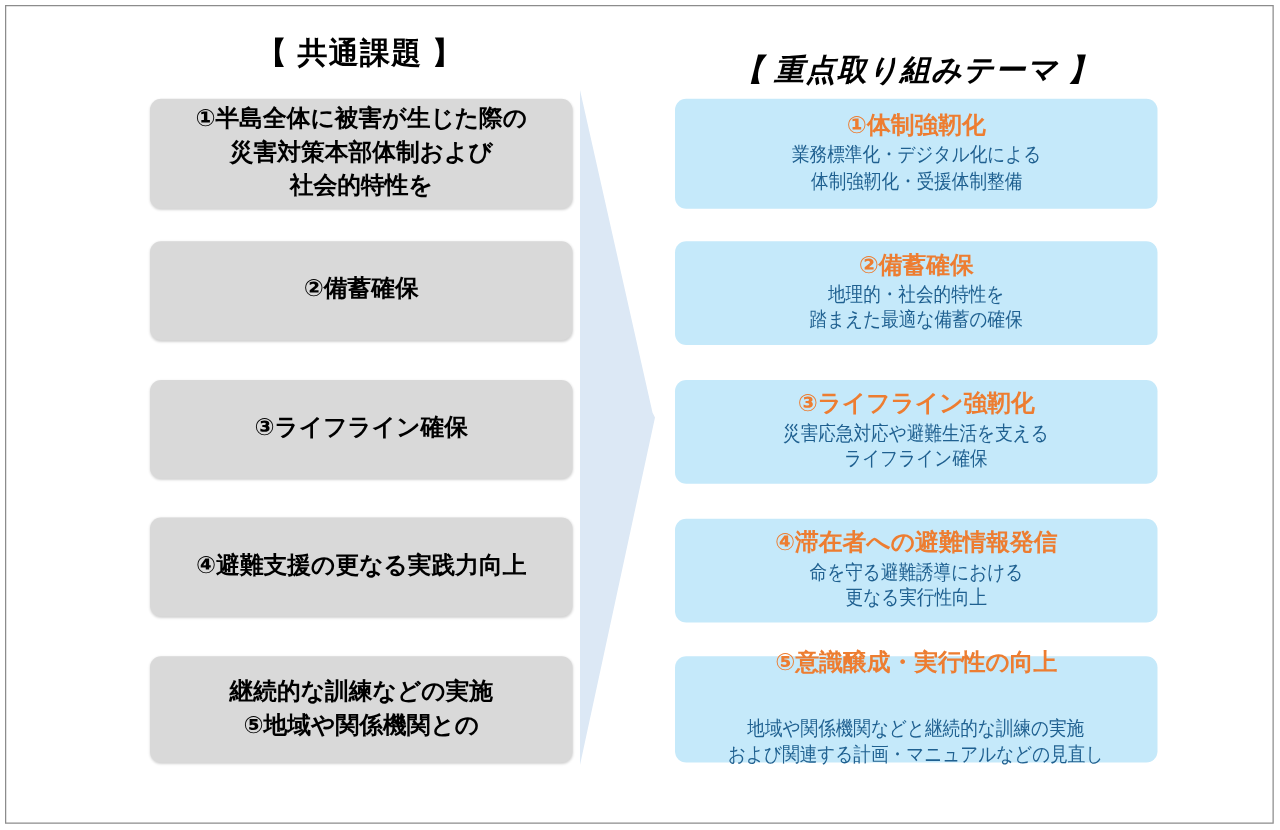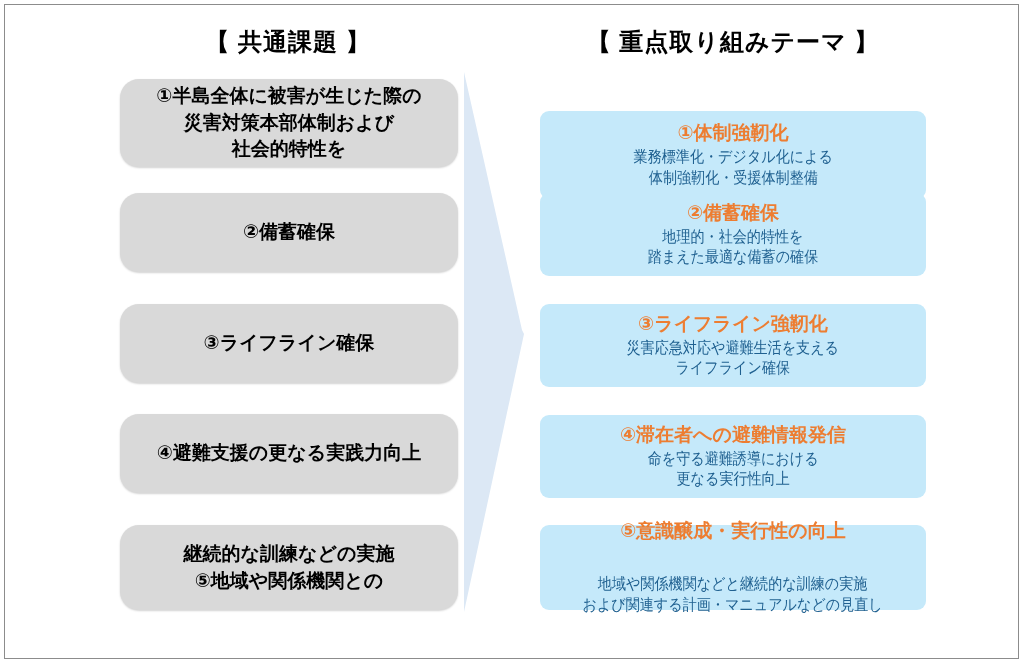--- a/index.html
+++ b/index.html
@@ -36,38 +36,38 @@
   .col-header {
     position: absolute;
     text-align: center;
     font-weight: bold;
     color: #000000;
     font-size: 24px;
     letter-spacing: 1px;
     white-space: nowrap;
   }
   #header-left  { left: 108px; top: 26px; width: 360px; }
-  #header-right { left: 538px; top: 26px; width: 390px; }
+  #header-right { left: 538px; top: 40px; width: 390px; font-style: italic; }
 
   
   #arrow {
     position: absolute;
     left: 458px;
     top: 72px;
     width: 72px;
     height: 540px;
   }
 
   
   .gray-box {
     position: absolute;
     left: 120px;
     width: 338px;
     background: #d9d9d9;
-    border-radius: 19px;
+    border-radius: 9px;
     box-sizing: border-box;
     display: flex;
     flex-direction: column;
     align-items: center;
     justify-content: center;
     color: #000000;
     font-weight: bold;
     font-size: 19px;
     line-height: 1.42;
     text-align: center;
@@ -140,21 +140,21 @@
 
   <div class="gray-box" style="top:414px; height:79px;">
     <span class="line">④避難支援の更なる実践力向上</span>
   </div>
 
   <div class="gray-box" style="top:525px; height:85px;">
     <span class="line">継続的な訓練などの実施</span>
     <span class="line">⑤地域や関係機関との</span>
   </div>
 
-  <div class="blue-box" style="top:79px; height:88px;margin-top:32px;">
+  <div class="blue-box" style="top:79px; height:88px;">
     <span class="blue-title">①体制強靭化</span>
     <span class="blue-body">
       <span class="line">業務標準化・デジタル化による</span>
       <span class="line">体制強靭化・受援体制整備</span>
     </span>
   </div>
 
   <div class="blue-box" style="top:193px; height:83px;">
     <span class="blue-title">②備蓄確保</span>
     <span class="blue-body">

